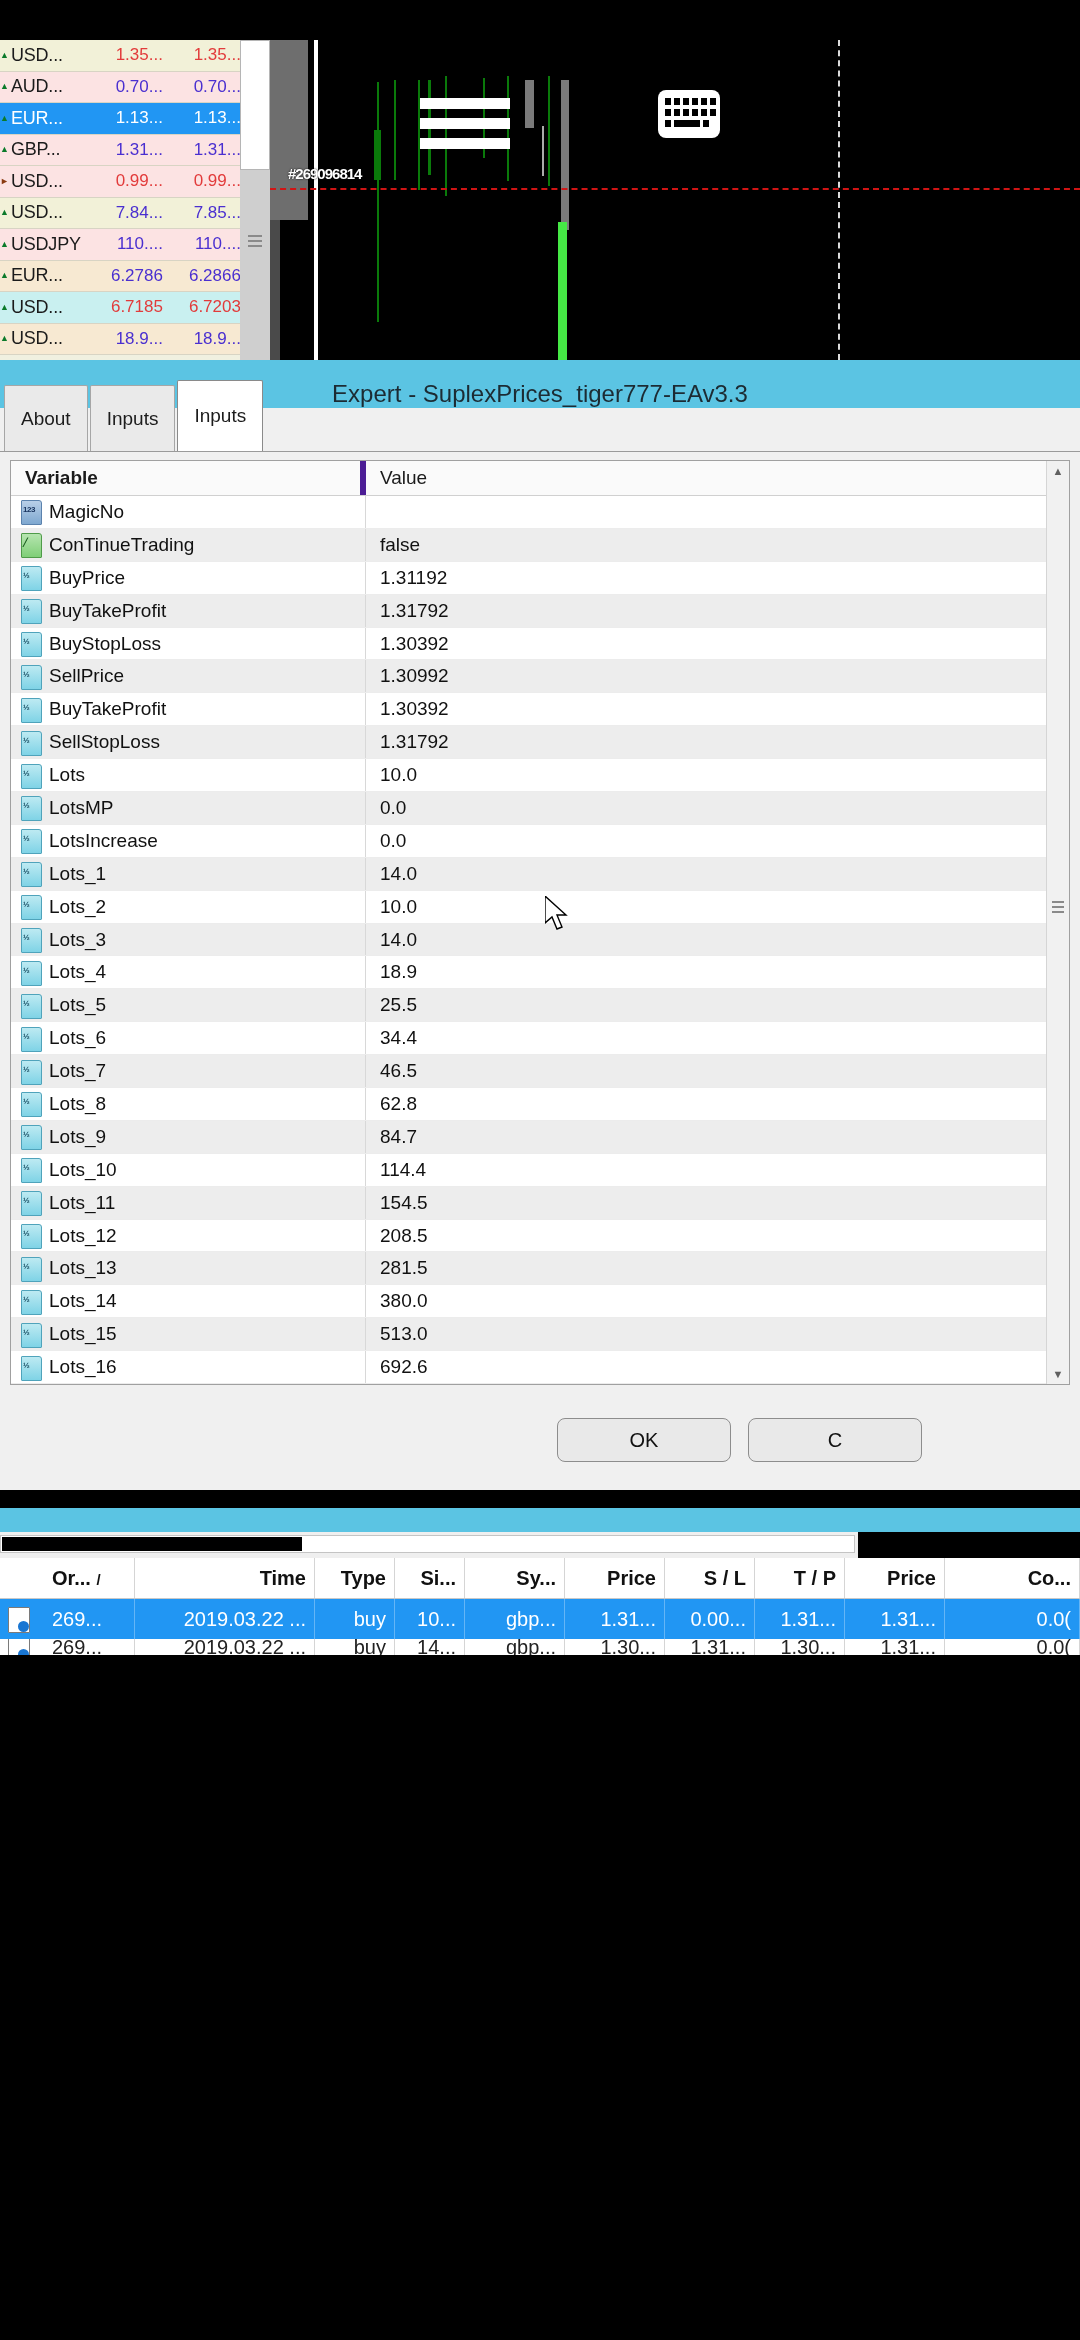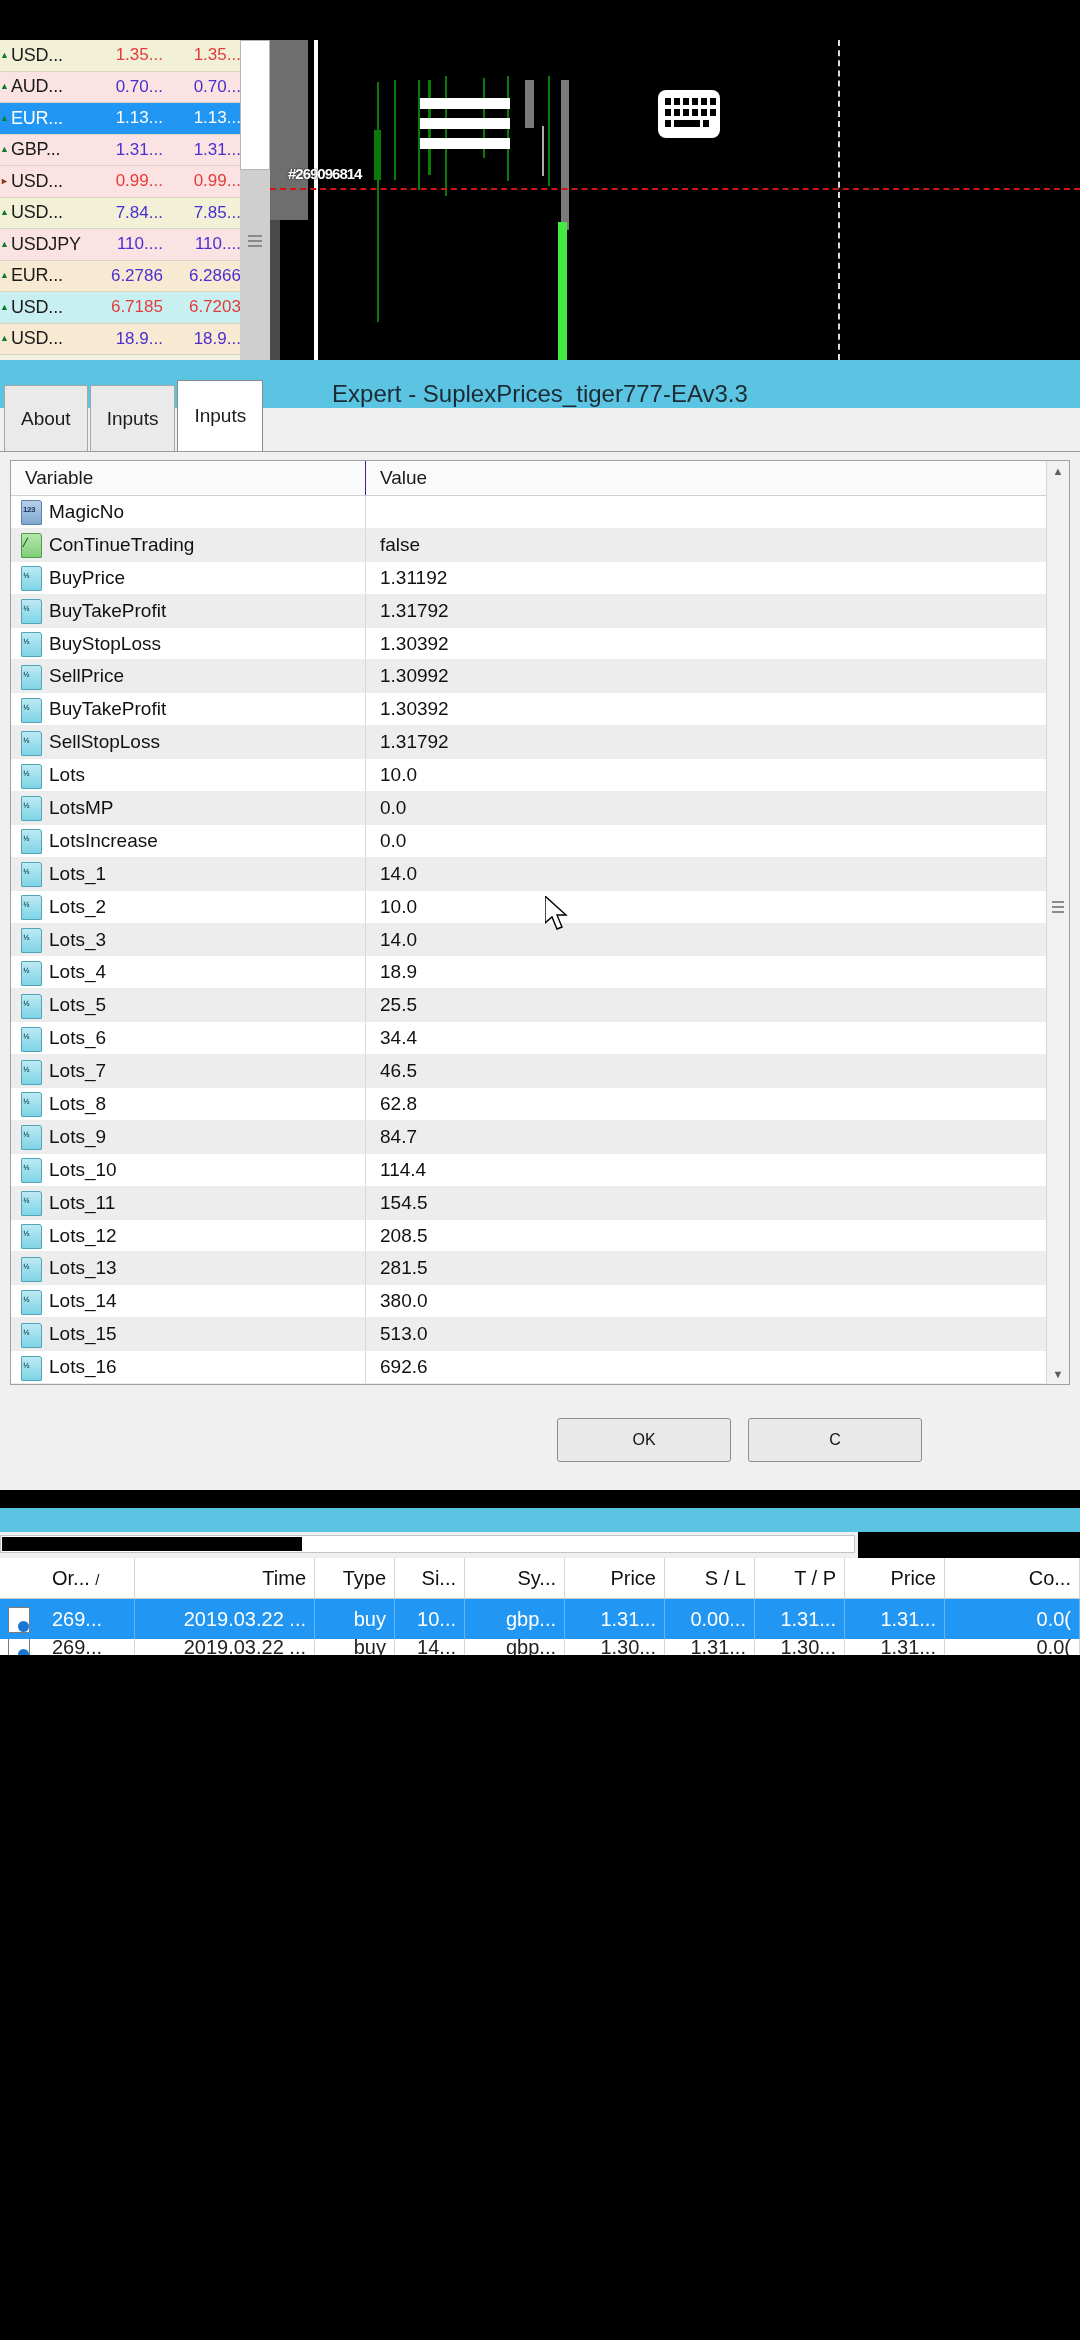--- a/index.html
+++ b/index.html
@@ -61,21 +61,21 @@
   .tab{height:33px;padding:16px 16px;display:flex;align-items:center;font-size:19px;color:#1c1c1c;
        background:#eaeaea;border:1px solid #a6a6a6;border-bottom:none;margin-right:2px;
        border-radius:2px 2px 0 0;}
   .tab.active{background:#fff;height:38px;border-color:#8a8a8a;position:relative;z-index:3;}
 
   
   .tblwrap{position:absolute;left:10px;top:460px;width:1060px;height:925px;
      background:#fff;border:1px solid #a0a0a0;box-sizing:border-box;overflow:hidden;}
   .thead{display:flex;height:34px;background:#fafafa;border-bottom:1px solid #d0d0d0;align-items:center;}
   .thead .th{font-size:19px;color:#1a1a1a;}
-  .th-var{flex:0 0 355px;padding-left:14px;border-right:1px solid #4c1d95;box-sizing:border-box;height:34px;display:flex;align-items:center;}
+  .th-var{flex:0 0 355px;padding-left:14px;border-right:6px solid #4c1d95;box-sizing:border-box;height:34px;display:flex;align-items:center;font-weight:bold;}
   .th-val{flex:1;padding-left:14px;}
   .trow{display:flex;height:31.9px;align-items:center;border-bottom:1px solid #ececec;background:#fff;}
   .trow.alt{background:#ededed;}
   .tcell-var{flex:0 0 355px;display:flex;align-items:center;padding-left:10px;box-sizing:border-box;
      border-right:1px solid #d8d8d8;height:31.9px;}
   .tcell-val{flex:1;padding-left:14px;font-size:19px;color:#111;}
   .vname{font-size:19px;color:#111;margin-left:9px;}
   .ico{width:19px;height:23px;position:relative;flex:0 0 19px;}
   .ico .sheet{position:absolute;left:0;top:0;width:19px;height:23px;border-radius:1px 3px 1px 1px;}
   .ico .tag{position:absolute;left:2px;top:5px;font-size:8px;font-weight:bold;color:#1a3560;
@@ -90,34 +90,34 @@
   .tsb{position:absolute;right:0;top:0;width:22px;height:923px;background:#f1f1f1;border-left:1px solid #d5d5d5;}
   .tsb .up,.tsb .dn2{position:absolute;left:0;width:22px;height:20px;background:#f1f1f1;color:#606060;
      font-size:11px;text-align:center;line-height:20px;}
   .tsb .up{top:0;}.tsb .dn2{bottom:0;}
   .tsb .grip{position:absolute;left:5px;top:440px;width:12px;height:14px;
      background:repeating-linear-gradient(#8a8a8a 0 2px,transparent 2px 5px);}
 
   
   .btnbar{position:absolute;left:0;top:1400px;width:1080px;height:90px;background:#f0f0f0;}
   .btn{position:absolute;top:18px;height:42px;background:#e9e9e9;border:1px solid #8d8d8d;
-     border-radius:3px;font-size:16px;color:#111;display:flex;align-items:center;justify-content:center;}
+     border-radius:8px;font-size:20px;color:#111;display:flex;align-items:center;justify-content:center;}
   .btn-ok{left:557px;width:172px;}
   .btn-cancel{left:748px;width:172px;}
 
   
   .botband{position:absolute;left:0;top:1508px;width:1080px;height:24px;background:#5bc4e3;}
   .hbar{position:absolute;left:0;top:1532px;width:1080px;height:26px;background:#efefef;}
   .hbar .track{position:absolute;left:0;top:3px;width:855px;height:18px;background:#fff;border:1px solid #c4c4c4;box-sizing:border-box;}
   .hbar .thumb{position:absolute;left:2px;top:5px;width:300px;height:14px;background:#000;}
   .hbar .blk{position:absolute;left:858px;top:0;width:222px;height:26px;background:#000;}
 
   
   .trades{position:absolute;left:0;top:1558px;width:1080px;height:82px;background:#fff;}
-  .tr-head{display:flex;height:40px;background:#fff;border-bottom:1px solid #c8c8c8;}
+  .tr-head{display:flex;height:40px;background:#fff;border-bottom:1px solid #c8c8c8;font-weight:bold;}
   .tr-head .c{font-size:20px;color:#111;text-align:right;padding-right:8px;box-sizing:border-box;
      border-right:1px solid #d5d5d5;height:40px;line-height:40px;}
   .tr-row{display:flex;height:40px;align-items:center;background:#2196f3;color:#fff;}
   .tr-row .c{font-size:20px;text-align:right;padding-right:8px;box-sizing:border-box;
      border-right:1px solid #64b5f6;height:40px;line-height:40px;}
   .tr-row2{display:flex;height:16px;align-items:center;background:#fff;overflow:hidden;}
   .tr-row2 .c{font-size:20px;color:#222;text-align:right;padding-right:8px;box-sizing:border-box;
      border-right:1px solid #d5d5d5;height:40px;line-height:40px;}
   .w-or{flex:0 0 135px;text-align:left !important;padding-left:52px !important;position:relative;}
   .w-time{flex:0 0 180px;}

